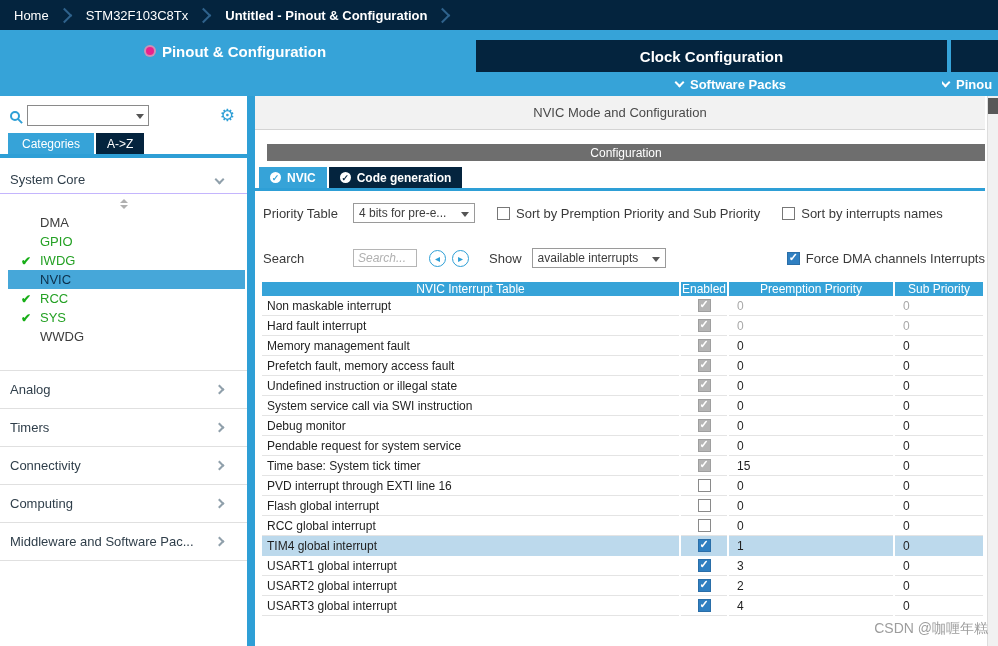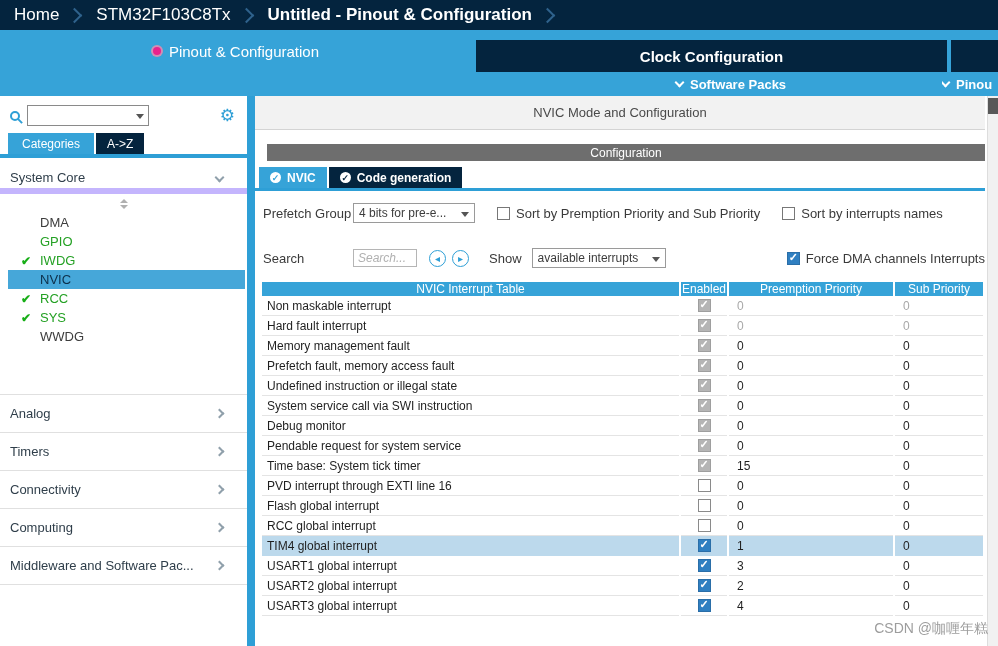--- a/index.html
+++ b/index.html
@@ -2,27 +2,27 @@
 <html><head>
 <meta charset="utf-8">
 <style>
   * { margin:0; padding:0; box-sizing:border-box; }
   html,body { width:998px; height:646px; overflow:hidden; }
   body { font-family:"Liberation Sans", sans-serif; background:#fff; }
   .app { position:relative; width:998px; height:646px; background:#fff; }
 
   
   .breadcrumb-bar { height:30px; background:#04243e; display:flex; align-items:center; padding-left:14px; }
-  .crumb { color:#fff; font-size:17px; white-space:nowrap; }
+  .crumb { color:#fff; font-size:13px; white-space:nowrap; }
   .crumb.bold { font-weight:bold; }
   .bchev { width:11px; height:11px; border-top:2px solid #2f628c; border-right:2px solid #2f628c; transform:rotate(45deg); margin:0 16px 0 10px; flex:0 0 auto; }
 
   
   .main-tabs { height:42px; background:#36a3d8; position:relative; }
-  .tab-pinout { position:absolute; left:0; top:0; width:472px; height:42px; display:flex; align-items:center; justify-content:center; gap:8px; color:#fff; font-weight:normal; font-size:15px; cursor:pointer; }
+  .tab-pinout { position:absolute; left:0; top:0; width:472px; height:42px; display:flex; align-items:center; justify-content:center; gap:8px; color:#fff; font-weight:bold; font-size:15px; cursor:pointer; }
   .pink-dot { width:8px; height:8px; border-radius:50%; background:#e9218c; box-shadow:0 0 0 2px #cf8fb4; }
   .tab-clock { position:absolute; left:476px; top:10px; width:471px; height:32px; background:#04243e; color:#fff; font-weight:bold; font-size:15px; display:flex; align-items:center; justify-content:center; cursor:pointer; }
   .tab-sliver { position:absolute; left:951px; top:10px; width:47px; height:32px; background:#04243e; }
 
   
   .sub-tabs { height:24px; background:#36a3d8; position:relative; }
   .subtab { position:absolute; top:0; height:24px; display:flex; align-items:center; gap:7px; color:#fff; font-weight:bold; font-size:13px; cursor:pointer; white-space:nowrap; }
   .subtab.sw { left:676px; }
   .subtab.pn { left:942px; width:56px; overflow:hidden; }
   .wchev { width:7px; height:7px; border-left:2px solid #fff; border-bottom:2px solid #fff; transform:rotate(-45deg); margin-top:-3px; flex:0 0 auto; }
@@ -42,31 +42,31 @@
   .search-wrap .dd { position:absolute; right:5px; top:9px; width:0; height:0; border-left:4px solid transparent; border-right:4px solid transparent; border-top:5px solid #555; }
   .gear { margin-left:auto; color:#2e9fd6; font-size:17px; line-height:1; cursor:pointer; }
   .side-tabs { display:flex; gap:2px; padding-left:8px; }
   .stab { font-size:12px; color:#fff; height:21px; display:flex; align-items:center; cursor:pointer; }
   .stab.cat { background:#36a3d8; padding:0 14px; }
   .stab.az { background:#04243e; padding:0 11px; }
   .blue-rule { height:4px; background:#2e9fd6; }
   .tree { padding-top:8px; }
   .side-section { height:38px; display:flex; align-items:center; padding:0 24px 0 10px; font-size:13px; color:#2f3e4a; border-bottom:1px solid #e0e0e0; cursor:pointer; }
   .side-section .lbl { flex:1; }
-  .side-section.sys { height:28px; border-bottom:6px solid #c4b5fd; }
+  .side-section.sys { height:28px; border-bottom:1px solid #c4b5fd; }
   .chev-right { width:7px; height:7px; border-top:2px solid #90a0ab; border-right:2px solid #90a0ab; transform:rotate(45deg); flex:0 0 auto; }
   .chev-down { width:7px; height:7px; border-top:2px solid #90a0ab; border-right:2px solid #90a0ab; transform:rotate(135deg); flex:0 0 auto; }
   .spinner-row { display:flex; flex-direction:column; align-items:center; gap:2px; padding:5px 0 4px; }
   .tri-up { width:0; height:0; border-left:4px solid transparent; border-right:4px solid transparent; border-bottom:4px solid #b0b0b0; }
   .tri-dn { width:0; height:0; border-left:4px solid transparent; border-right:4px solid transparent; border-top:4px solid #b0b0b0; }
   .titem { height:19px; display:flex; align-items:center; padding-left:40px; font-size:13px; color:#3c3c3c; position:relative; cursor:pointer; }
   .titem.green, .titem.checked { color:#24a124; }
   .titem .check { position:absolute; left:21px; color:#17ae17; font-size:12px; font-weight:bold; }
   .titem.selected { background:#46a7d9; color:#0d2f4a; margin:0 2px 0 8px; padding-left:32px; }
-  .sections-wrap { margin-top:48px; border-top:1px solid #e0e0e0; }
+  .sections-wrap { margin-top:24px; border-top:1px solid #e0e0e0; }
 
   
   .mode-header { height:34px; margin:0 13px 0 0; background:#f2f2f2; border-bottom:1px solid #d4d4d4; display:flex; align-items:center; justify-content:center; font-size:13px; color:#4a4a4a; }
   .config-bar { height:17px; margin:14px 13px 0 12px; background:#6e6e6e; color:#fff; font-size:12px; display:flex; align-items:center; justify-content:center; }
   .ptabs { display:flex; gap:2px; margin:6px 0 0 4px; }
   .ptab { height:21px; display:flex; align-items:center; gap:6px; padding:0 11px; color:#fff; font-size:12px; font-weight:bold; cursor:pointer; }
   .ptab.nvic { background:#36a3d8; }
   .ptab.codegen { background:#04243e; }
   .cicon { width:11px; height:11px; border-radius:50%; background:#fff; display:flex; align-items:center; justify-content:center; font-size:9px; font-weight:bold; }
   .ptab.nvic .cicon::after { content:'\2713'; color:#36a3d8; }
@@ -238,21 +238,21 @@
           <span>NVIC</span>
         </div>
         <div class="ptab codegen">
           <span class="cicon"></span>
           <span>Code generation</span>
         </div>
       </div>
       <div class="ptab-rule"></div>
 
       <div class="ctrl-row row1">
-        <span class="clabel lw">Prefetch Group</span>
+        <span class="clabel lw">Priority Table</span>
         <div class="combo pg">
           <span>4 bits for pre-e...</span>
         </div>
         <span class="cbx ml22"></span>
         <span class="clabel ml6">Sort by Premption Priority and Sub Priority</span>
         <span class="cbx ml22"></span>
         <span class="clabel ml6">Sort by interrupts names</span>
       </div>
 
       <div class="ctrl-row row2">

